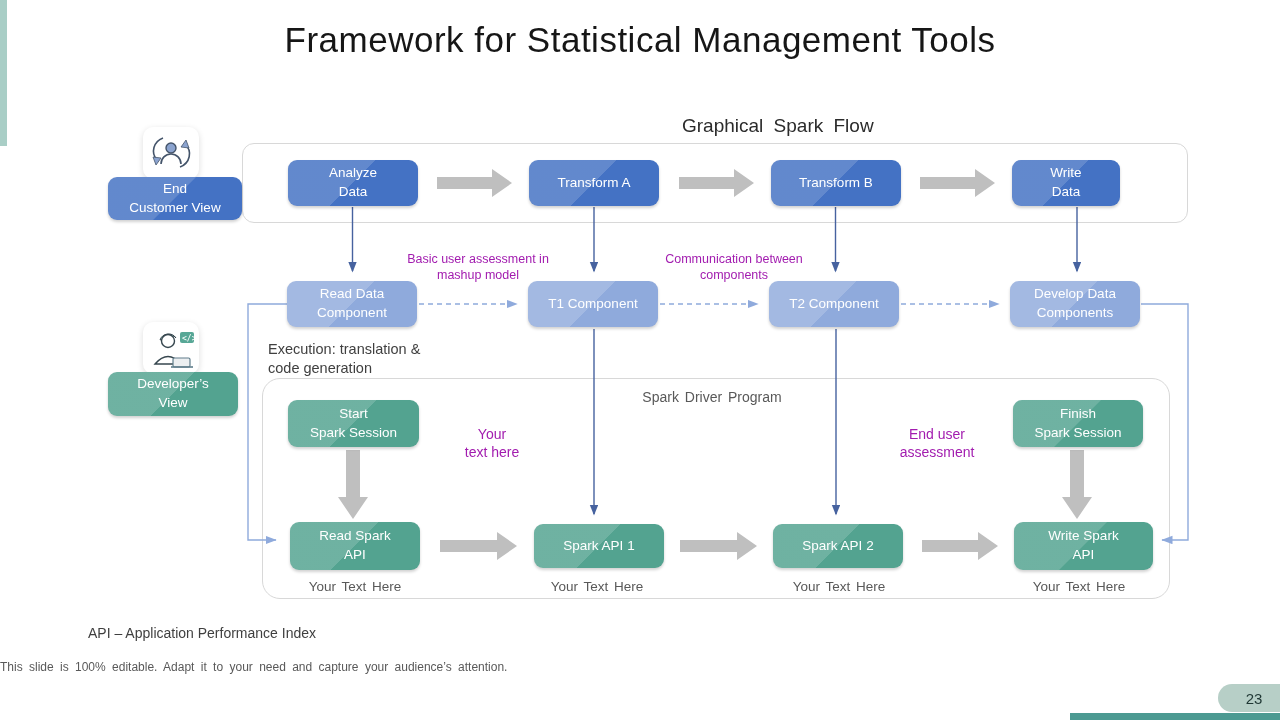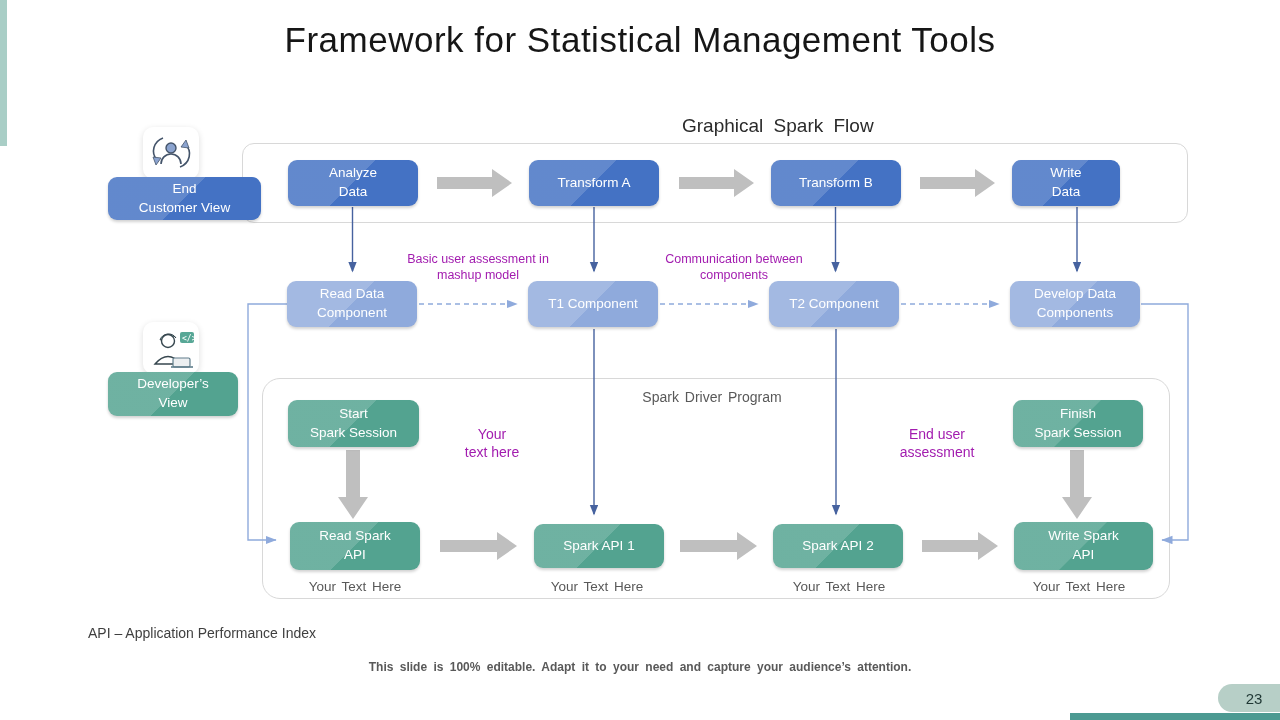--- a/index.html
+++ b/index.html
@@ -23,22 +23,22 @@
   .box-lightblue{background-color:#8faadc;
        background-image:linear-gradient(135deg,rgba(255,255,255,0.18) 49.5%,rgba(255,255,255,0) 50%);}
   .box-green{background-color:#53a390;
        background-image:linear-gradient(135deg,rgba(255,255,255,0.16) 49.5%,rgba(255,255,255,0) 50%);}
   .note{z-index:3;color:#a21caf;font-size:12.5px;text-align:center;line-height:1.3;white-space:pre-line;margin-top:18px;}
   .note-lg{font-size:14px;}
   .exec-note{z-index:3;color:#404040;font-size:14.5px;line-height:1.3;white-space:pre-line;text-align:left;}
   .caption{z-index:3;color:#595959;font-size:13.5px;text-align:center;word-spacing:2px;}
   .spark-title{z-index:3;color:#595959;font-size:14px;text-align:center;word-spacing:2px;margin-left:16px;}
   .abbr-note{left:88px;top:625px;font-size:14px;color:#3f3f3f;z-index:3;}
-  .footer-note{width:1280px;left:0;top:660px;text-align:center;font-size:12px;color:#595959;
-               word-spacing:3px;z-index:3;font-weight:bold;}
+  .footer-note{width:1280px;left:0;top:660px;font-size:12px;color:#595959;
+               word-spacing:3px;z-index:3;}
   .accent-bar{left:0;top:0;width:7px;height:146px;background:#a9cec6;z-index:4;}
   .icon-card{width:56px;height:52px;background:#ffffff;border-radius:10px;z-index:3;
              box-shadow:0 2px 6px rgba(0,0,0,0.14);display:flex;align-items:center;justify-content:center;}
   .page-badge{left:1218px;top:684px;width:62px;height:28px;background:#b7cfc7;
               border-radius:14px 0 0 14px;z-index:4;display:flex;align-items:center;
               justify-content:center;padding-left:10px;box-sizing:border-box;
               font-size:15px;color:#1f3734;}
   .bottom-strip{left:1070px;top:713px;width:210px;height:7px;background:#4c9a92;z-index:4;}
 </style>
 </head>
@@ -112,21 +112,21 @@
       <path d="M13 14 A9 9 0 0 1 29 12 L27 10 Z" fill="#9fc6bd" stroke="#37474f" stroke-width="1"></path>
       <circle cx="21" cy="15" r="6.5" fill="#ffffff" stroke="#37474f" stroke-width="1.4"></circle>
       <path d="M8 38 Q21 23 34 38 Z" fill="#ffffff" stroke="#37474f" stroke-width="1.4"></path>
       <rect x="33" y="6" width="14" height="11" rx="2" fill="#57a796"></rect>
       <text x="35" y="14.5" font-size="8" fill="#ffffff" font-family="DejaVu Sans Mono, monospace">&lt;/&gt;</text>
       <rect x="26" y="32" width="17" height="9" rx="1.5" fill="#eceff1" stroke="#607d8b" stroke-width="1.2"></rect>
       <line x1="24" y1="41" x2="46" y2="41" stroke="#607d8b" stroke-width="1.6"></line>
     </svg>
   </div>
 
-  <div class="abs box box-blue" style="left:108px;top:177px;width:153px;height:43px;">End
+  <div class="abs box box-blue" style="left:108px;top:177px;width:134px;height:43px;">End
 Customer View</div>
   <div class="abs box box-green" style="left:108px;top:372px;width:130px;height:44px;">Developer’s
 View</div>
 
   <div class="abs box box-blue" style="left:288px;top:160px;width:130px;height:46px;">Analyze
 Data</div>
   <div class="abs box box-blue" style="left:529px;top:160px;width:130px;height:46px;">Transform A</div>
   <div class="abs box box-blue" style="left:771px;top:160px;width:130px;height:46px;">Transform B</div>
   <div class="abs box box-blue" style="left:1012px;top:160px;width:108px;height:46px;">Write
 Data</div>
@@ -136,20 +136,22 @@
   <div class="abs note" style="left:641px;top:233px;width:186px;">Communication between
 components</div>
 
   <div class="abs box box-lightblue" style="left:287px;top:281px;width:130px;height:46px;">Read Data
 Component</div>
   <div class="abs box box-lightblue" style="left:528px;top:281px;width:130px;height:46px;">T1 Component</div>
   <div class="abs box box-lightblue" style="left:769px;top:281px;width:130px;height:46px;">T2 Component</div>
   <div class="abs box box-lightblue" style="left:1010px;top:281px;width:130px;height:46px;">Develop Data
 Components</div>
 
+  <div class="abs exec-note" style="left:268px;top:340px;width:200px;">Execution: translation &amp;
+code generation</div>
 
   <div class="abs spark-title" style="left:596px;top:389px;width:200px;">Spark Driver Program</div>
 
   <div class="abs box box-green" style="left:288px;top:400px;width:131px;height:47px;">Start
 Spark Session</div>
   <div class="abs box box-green" style="left:1013px;top:400px;width:130px;height:47px;">Finish
 Spark Session</div>
 
   <div class="abs note note-lg" style="left:432px;top:407px;width:120px;">Your
 text here</div>

